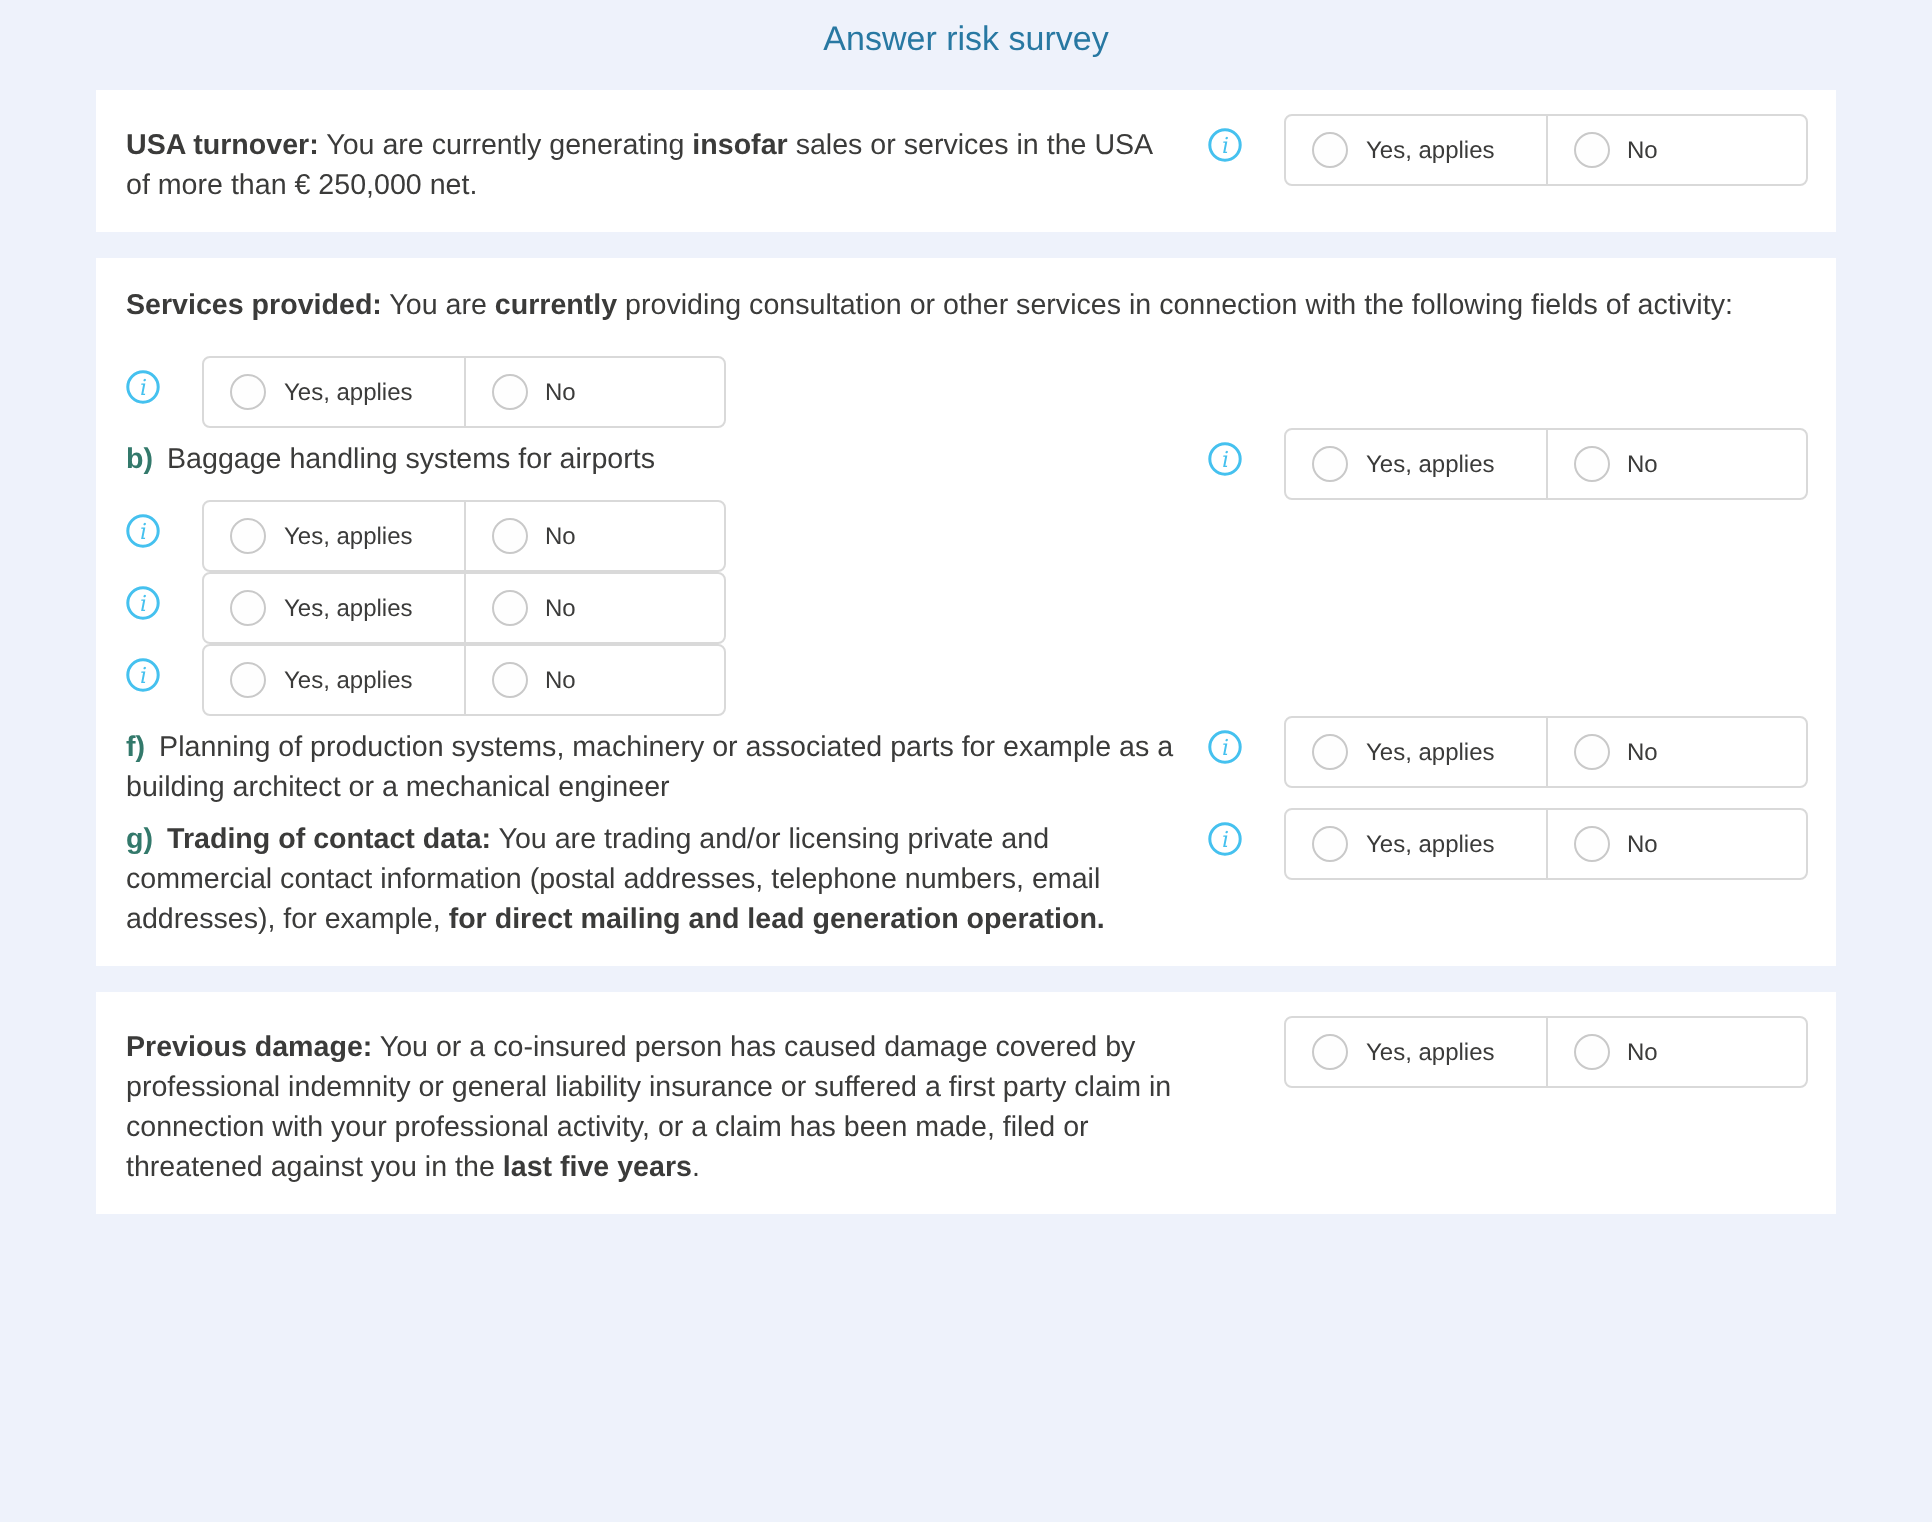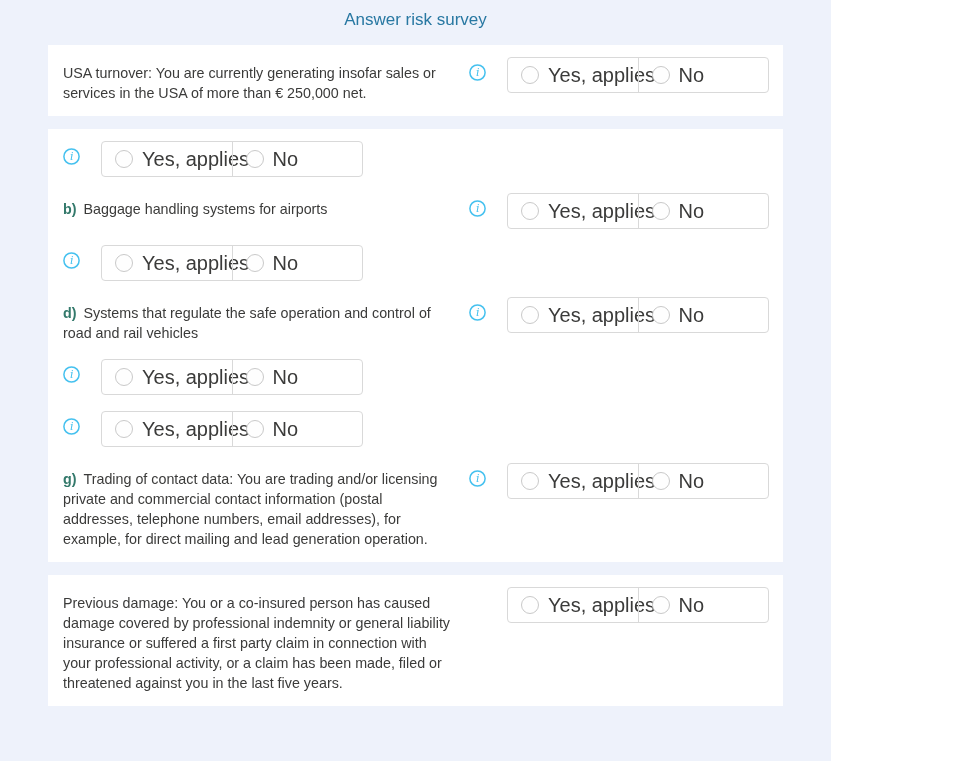--- a/index.html
+++ b/index.html
@@ -1,31 +1,31 @@
 <!DOCTYPE html>
 <html style="--background: #eef2fb; --card: #ffffff; --title: #2878a2; --text: #3b3b3a; --letter: #33796b; --info: #45c1ef; --border: #d9d9d9; --radio: #c9c9c9;"><head>
 <meta charset="utf-8">
 <style>
   html,body{margin:0;padding:0}
-  .page{width:831px;height:761px;background:var(--background,#eef2fb);font-family:"Liberation Sans",sans-serif;color:var(--text,#3b3b3a);overflow:hidden}
+  .page{width:966px;height:761px;background:var(--background,#eef2fb);font-family:"Liberation Sans",sans-serif;color:var(--text,#3b3b3a);overflow:hidden}
   .title{margin:0;padding:10px 0 0;text-align:center;font-size:17px;font-weight:400;color:var(--title,#2878a2)}
   .sections{padding:15px 48px 0;display:flex;flex-direction:column;gap:13px}
   .card{background:var(--card,#fff);padding:12px 14px 13px 15px}
   .group-header{font-size:14.3px;line-height:20px;margin:2px 0 15px}
   .q-row{display:flex;align-items:flex-start}
-  .q-row + .q-row{margin-top:16px}
+  .q-row + .q-row{}
   .q-text{flex:1;padding:6px 16px 0 0;font-size:14.3px;line-height:20px}
   .letter{color:var(--letter,#33796b);font-weight:700;margin-right:7px}
   .q-info{width:38px;flex:none;padding-top:7px;cursor:pointer;color:var(--info,#45c1ef)}
   .q-options{width:262px;height:36px;flex:none;display:flex;background:#fff;border:1px solid var(--border,#d9d9d9);border-radius:4px;box-sizing:border-box}
   .opt{flex:1;display:flex;align-items:center;gap:9px;padding-left:13px;cursor:pointer;min-width:0}
   .opt + .opt{border-left:1px solid var(--border,#d9d9d9)}
   .radio{width:16px;height:16px;border:1px solid var(--radio,#c9c9c9);border-radius:50%;background:#fefefe;flex:none}
-  .opt-label{font-size:20px;white-space:nowrap}
-  b{font-weight:400}
+  .opt-label{font-size:12px;white-space:nowrap}
+  b{font-weight:700}
 </style>
 </head>
 <body>
 
 <div class="page">
   <h1 class="title">Answer risk survey</h1>
   <div class="sections">
       <div class="card">
   <div class="q-row">
     <div class="q-text"><b>USA turnover:</b><span> You are currently generating </span><b>insofar</b><span> sales or services in the USA of more than € 250,000 net.</span></div>
@@ -41,20 +41,21 @@
         <span class="opt-label">Yes, applies</span>
       </label>
       <label class="opt">
         <span class="radio"></span>
         <span class="opt-label">No</span>
       </label>
     </div>
   </div>
 </div>
       <div class="card">
+        <div class="group-header"><b>Services provided:</b><span> You are </span><b>currently</b><span> providing consultation or other services in connection with the following fields of activity:</span></div>
   <div class="q-row">
     <span class="q-info">
       <svg width="17" height="17" viewBox="0 0 17 17" aria-hidden="true">
         <circle cx="8.5" cy="8.5" r="7.6" fill="#ffffff" stroke="currentColor" stroke-width="1.5"></circle>
         <text x="8.8" y="12.3" text-anchor="middle" font-size="11" font-style="italic" font-family="DejaVu Serif, serif" fill="currentColor">i</text>
       </svg>
     </span>
     <div class="q-options">
       <label class="opt">
         <span class="radio"></span>
@@ -100,59 +101,59 @@
         <span class="opt-label">Yes, applies</span>
       </label>
       <label class="opt">
         <span class="radio"></span>
         <span class="opt-label">No</span>
       </label>
     </div>
   </div>
 
   <div class="q-row">
-    <div class="q-text"><span class="letter">d)</span><span>Systems that regulate the safe operation and control of road and rail vehicles</span></div>
-    <span class="q-info">
-      <svg width="17" height="17" viewBox="0 0 17 17" aria-hidden="true">
-        <circle cx="8.5" cy="8.5" r="7.6" fill="#ffffff" stroke="currentColor" stroke-width="1.5"></circle>
-        <text x="8.8" y="12.3" text-anchor="middle" font-size="11" font-style="italic" font-family="DejaVu Serif, serif" fill="currentColor">i</text>
-      </svg>
-    </span>
-    <div class="q-options">
-      <label class="opt">
-        <span class="radio"></span>
-        <span class="opt-label">Yes, applies</span>
-      </label>
-      <label class="opt">
-        <span class="radio"></span>
-        <span class="opt-label">No</span>
-      </label>
-    </div>
-  </div>
-
-  <div class="q-row">
-    <span class="q-info">
-      <svg width="17" height="17" viewBox="0 0 17 17" aria-hidden="true">
-        <circle cx="8.5" cy="8.5" r="7.6" fill="#ffffff" stroke="currentColor" stroke-width="1.5"></circle>
-        <text x="8.8" y="12.3" text-anchor="middle" font-size="11" font-style="italic" font-family="DejaVu Serif, serif" fill="currentColor">i</text>
-      </svg>
-    </span>
-    <div class="q-options">
-      <label class="opt">
-        <span class="radio"></span>
-        <span class="opt-label">Yes, applies</span>
-      </label>
-      <label class="opt">
-        <span class="radio"></span>
-        <span class="opt-label">No</span>
-      </label>
-    </div>
-  </div>
-
-  <div class="q-row">
+    <span class="q-info">
+      <svg width="17" height="17" viewBox="0 0 17 17" aria-hidden="true">
+        <circle cx="8.5" cy="8.5" r="7.6" fill="#ffffff" stroke="currentColor" stroke-width="1.5"></circle>
+        <text x="8.8" y="12.3" text-anchor="middle" font-size="11" font-style="italic" font-family="DejaVu Serif, serif" fill="currentColor">i</text>
+      </svg>
+    </span>
+    <div class="q-options">
+      <label class="opt">
+        <span class="radio"></span>
+        <span class="opt-label">Yes, applies</span>
+      </label>
+      <label class="opt">
+        <span class="radio"></span>
+        <span class="opt-label">No</span>
+      </label>
+    </div>
+  </div>
+
+  <div class="q-row">
+    <span class="q-info">
+      <svg width="17" height="17" viewBox="0 0 17 17" aria-hidden="true">
+        <circle cx="8.5" cy="8.5" r="7.6" fill="#ffffff" stroke="currentColor" stroke-width="1.5"></circle>
+        <text x="8.8" y="12.3" text-anchor="middle" font-size="11" font-style="italic" font-family="DejaVu Serif, serif" fill="currentColor">i</text>
+      </svg>
+    </span>
+    <div class="q-options">
+      <label class="opt">
+        <span class="radio"></span>
+        <span class="opt-label">Yes, applies</span>
+      </label>
+      <label class="opt">
+        <span class="radio"></span>
+        <span class="opt-label">No</span>
+      </label>
+    </div>
+  </div>
+
+  <div class="q-row">
+    <div class="q-text"><span class="letter">f)</span><span>Planning of production systems, machinery or associated parts for example as a building architect or a mechanical engineer</span></div>
     <span class="q-info">
       <svg width="17" height="17" viewBox="0 0 17 17" aria-hidden="true">
         <circle cx="8.5" cy="8.5" r="7.6" fill="#ffffff" stroke="currentColor" stroke-width="1.5"></circle>
         <text x="8.8" y="12.3" text-anchor="middle" font-size="11" font-style="italic" font-family="DejaVu Serif, serif" fill="currentColor">i</text>
       </svg>
     </span>
     <div class="q-options">
       <label class="opt">
         <span class="radio"></span>
         <span class="opt-label">Yes, applies</span>

